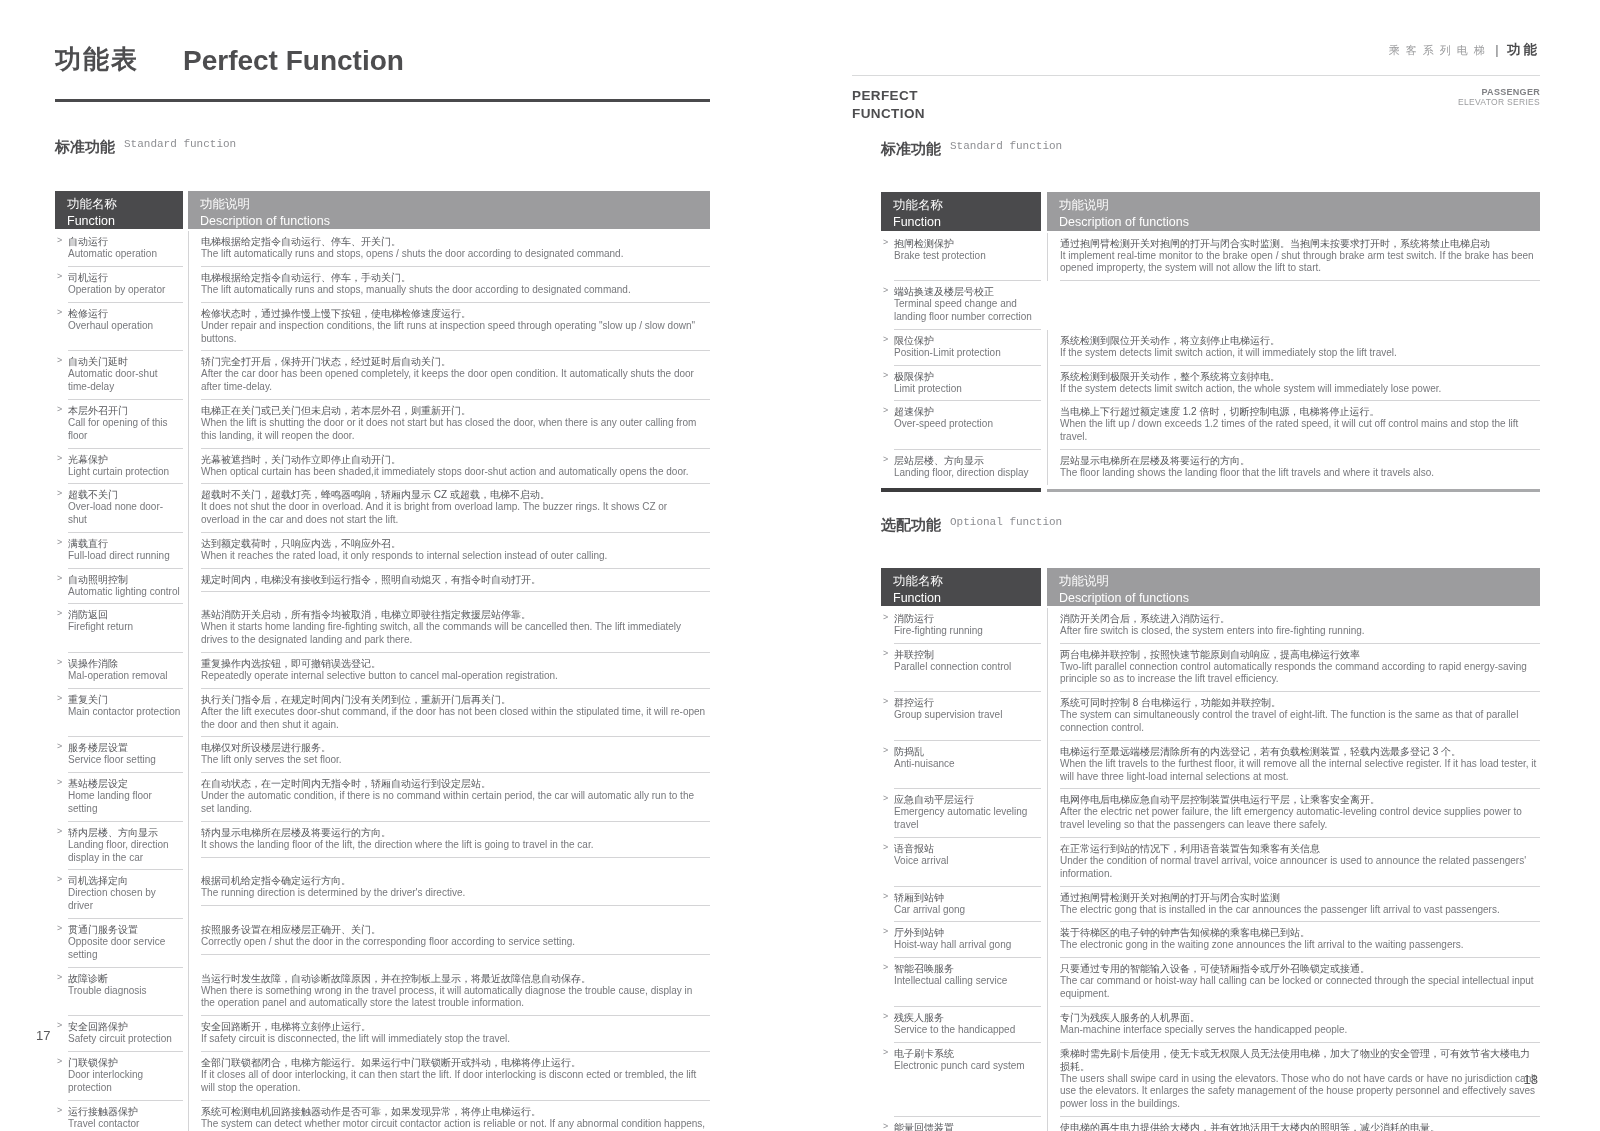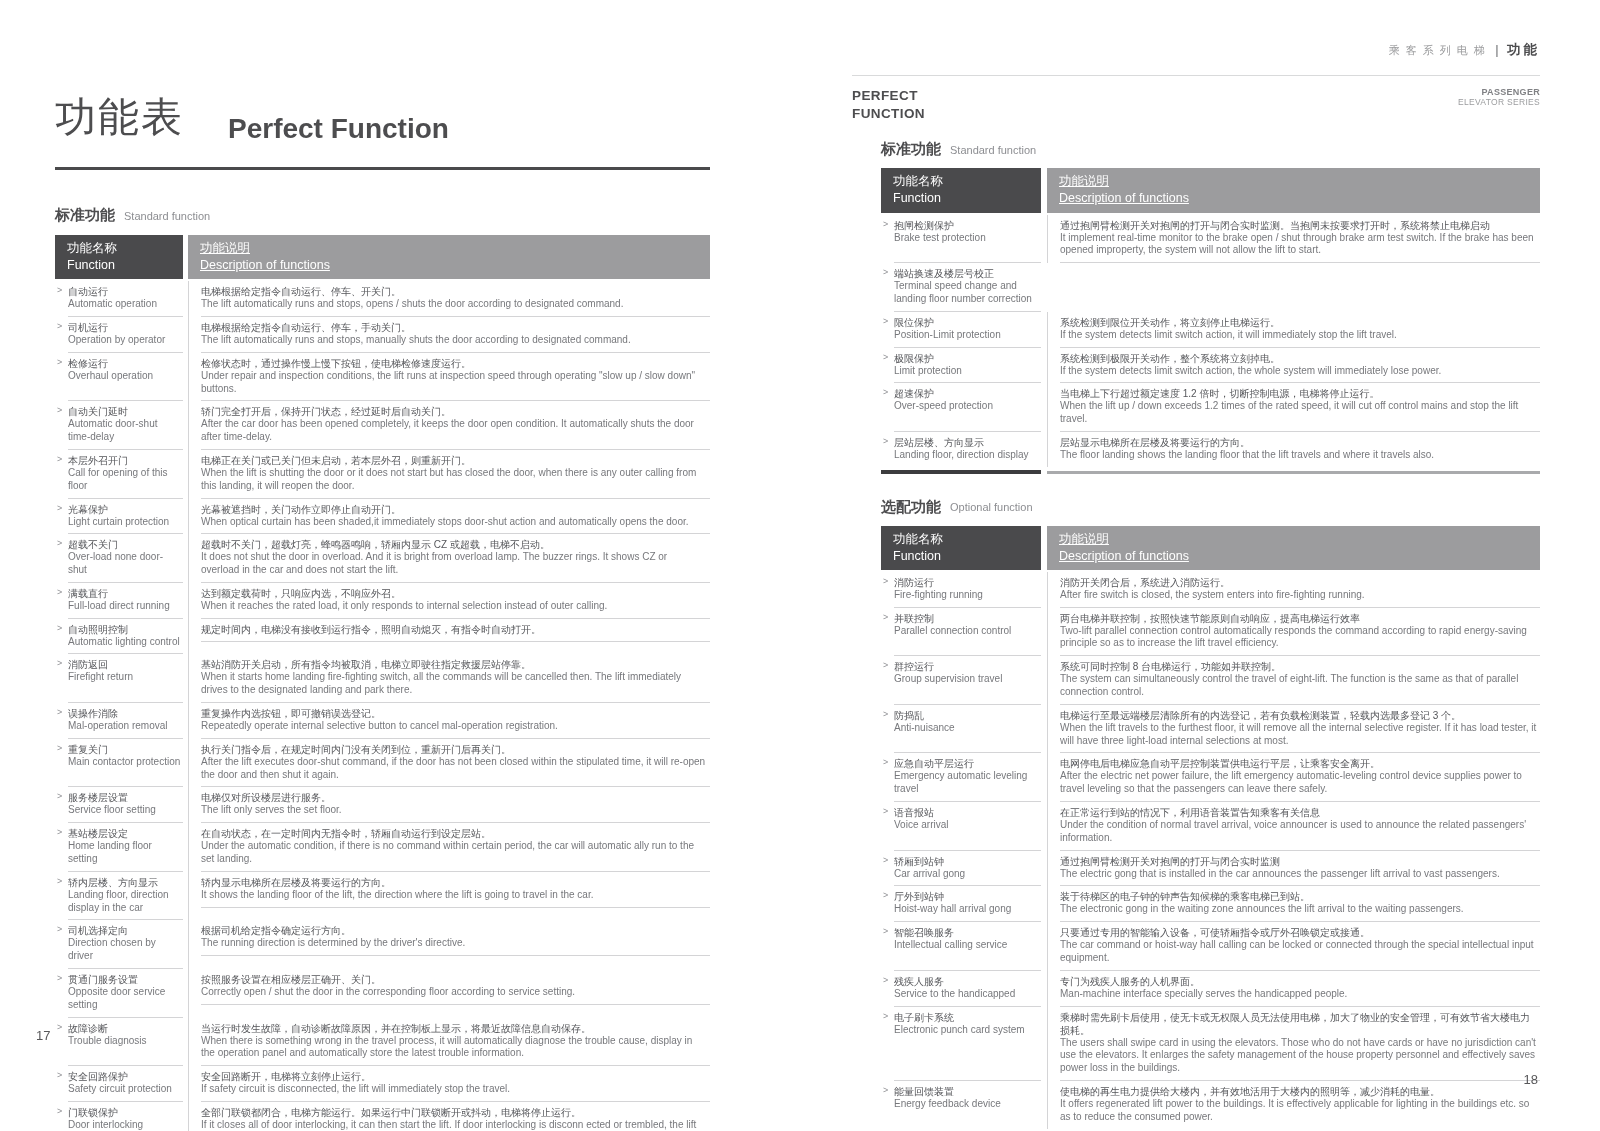--- a/index.html
+++ b/index.html
@@ -3,25 +3,25 @@
 <meta charset="utf-8">
 <style>
   * { margin:0; padding:0; box-sizing:border-box; }
   html,body { width:1600px; height:1131px; background:#ffffff;
     font-family:"Liberation Sans", sans-serif; }
   .canvas { position:relative; width:1600px; height:1131px; background:#fff; overflow:hidden; }
 
   
   .func-table { display:flex; flex-direction:column; }
   .t-header { display:flex; margin-bottom:2px; }
-  .t-header .hd { padding:5px 12px 6px 12px; color:#fff; }
+  .t-header .hd { padding:5px 12px 0 12px; color:#fff;margin-top:24px; }
   .t-header .hd .h-zh { font-size:12.5px; line-height:1.35; }
   .t-header .hd .h-en { font-size:12.5px; line-height:1.3; }
   .t-header .hd-name { background:var(--header-dark,#4a4a4c); flex:none; }
-  .t-header .hd-desc { background:var(--header-gray,#9c9c9e); flex:1;text-decoration:underline; }
+  .t-header .hd-desc { background:var(--header-gray,#9c9c9e); flex:1; }
   .t-row { display:flex; }
   .cell-name { flex:none; position:relative; display:flex; }
   .chev { position:absolute; left:2px; top:4px; font-size:9px; color:#8d8e92; }
   .chev::before { content:">"; }
   .name-inner { flex:1; margin-left:13px; border-bottom:1px solid var(--rule-light,#d4d4d6); padding:4px 2px 5px 0; }
   .cell-desc { flex:1; border-left:1px solid var(--rule-light,#d4d4d6); padding-left:12px; }
   .desc-inner { border-bottom:1px solid var(--rule-light,#d4d4d6); padding:4px 2px 5px 0; }
   .t-body .t-row:last-child .name-inner, .t-body .t-row:last-child .desc-inner { border-bottom:none; }
   .zh { font-size:10px; line-height:1.3; color:var(--text-zh,#55565a); }
   .en { font-size:10px; line-height:1.28; color:var(--text-en,#77787c); }
@@ -32,24 +32,24 @@
   
   .lt .t-header .hd-name, .lt .cell-name, .lt .bar-dark { width:128px; }
   .lt .t-header .hd-desc, .lt .cell-desc, .lt .bar-gray { margin-left:5px; }
   
   .rt .t-header .hd-name, .rt .cell-name, .rt .bar-dark { width:160px; }
   .rt .t-header .hd-desc, .rt .cell-desc, .rt .bar-gray { margin-left:6px; }
 
   
   .page-left { position:absolute; left:55px; top:42px; width:655px; }
   .title-row { display:flex; align-items:flex-end; }
-  .title-zh { font-size:41px; font-weight:normal; color:var(--title,#4d4d4f); letter-spacing:2px;margin-top:48px; }
+  .title-zh { font-size:26px; font-weight:bold; color:var(--title,#4d4d4f); letter-spacing:2px; }
   .title-en { font-size:28px; font-weight:bold; color:var(--title,#4d4d4f); margin-left:44px; }
   .title-rule { height:3px; background:var(--header-dark,#4a4a4c); margin-top:22px; }
-  .section-label { display:flex; align-items:center; margin-top:36px; }
+  .section-label { display:flex; align-items:flex-start; margin-top:36px;font-family:Liberation Mono, monospace; }
   .section-zh { font-size:15px; font-weight:bold; color:var(--title,#4d4d4f); }
   .section-en { font-size:11px; color:#8d8e92; margin-left:9px; }
   .page-left .func-table { margin-top:10px; }
 
   
   .page-right { position:absolute; left:852px; top:38px; width:688px; }
   .crumb-row { text-align:right; padding-top:2px; }
   .crumb-series { font-size:11px; color:#9a9b9d; letter-spacing:6px; }
   .crumb-div { font-size:13px; color:#6d6e71; margin:0 4px 0 0; }
   .crumb-section { font-size:13.5px; font-weight:bold; color:#4d4d4f; letter-spacing:3px; }

